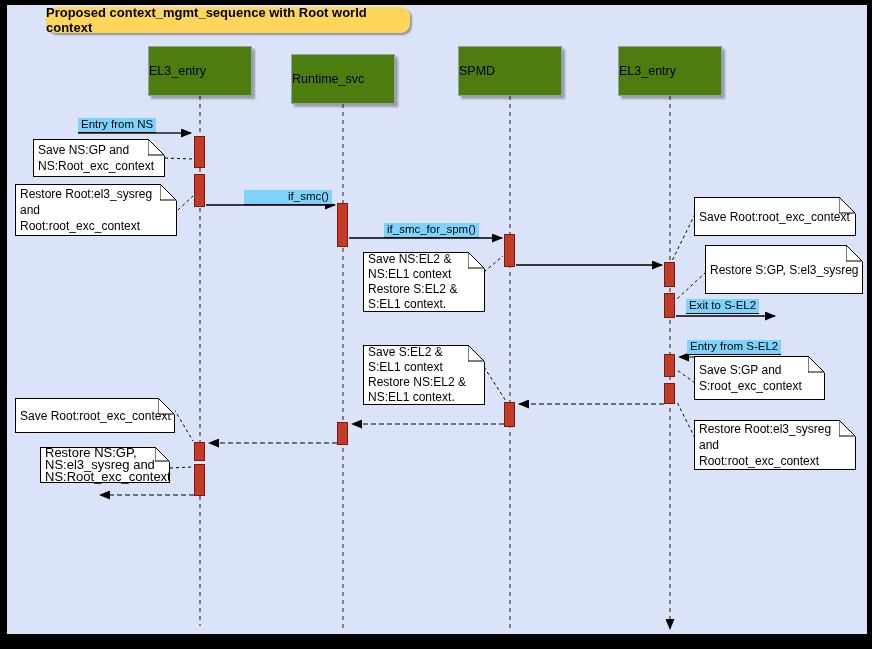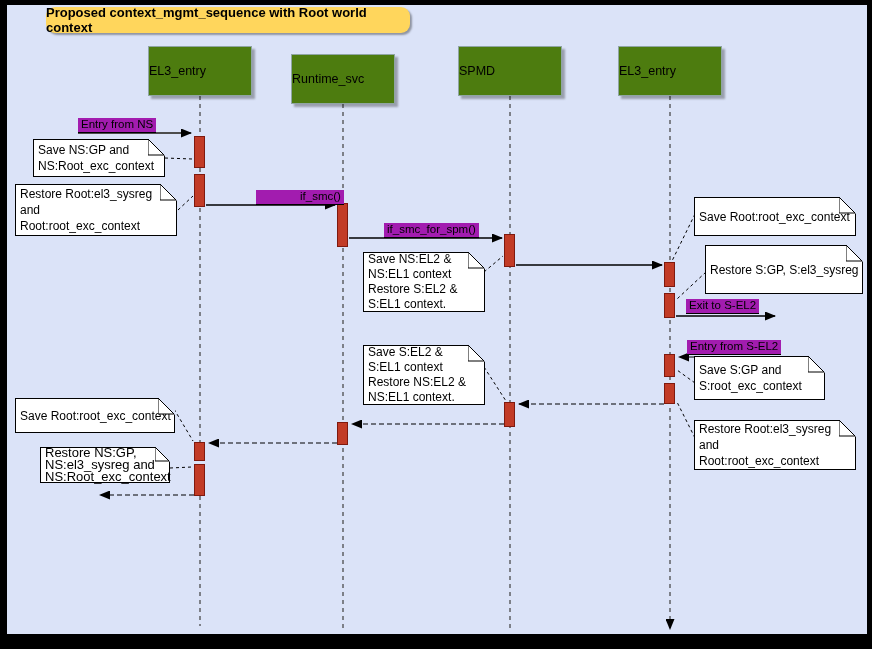--- a/index.html
+++ b/index.html
@@ -18,21 +18,21 @@
     position:absolute;top:46px;width:104px;height:50px;z-index:3;
     background:#4d7c0f;border:1px solid #8fa5a3;box-sizing:border-box;
     display:flex;align-items:center;
     font-size:12.5px;color:#000;box-shadow:3px 3px 2px rgba(0,0,0,0.3);
   }
   .bar{
     position:absolute;width:11px;z-index:2;box-sizing:border-box;
     background:#c23b26;border:1px solid #7f190e;
   }
   .mlabel{
-    position:absolute;z-index:3;background:#a21caf;border-bottom:1px solid #000;
+    position:absolute;z-index:3;background:#7dd3fc;border-bottom:1px solid #000;
     padding:0 3px 1px 3px;font-size:11.5px;color:#000;white-space:nowrap;line-height:13px;
   }
   .note{
     position:absolute;z-index:3;background:#ffffff;border:1px solid #000;box-sizing:border-box;
     display:flex;flex-direction:column;justify-content:center;
     padding-left:4px;padding-right:2px;font-size:12px;line-height:16px;color:#000;
   }
   .note.lh15{line-height:15px;}
   .note.tight{font-size:13px;line-height:12px;}
   .note .fold{position:absolute;top:-1px;right:-1px;}
@@ -102,21 +102,21 @@
   <div class="bar" style="left:337px;top:203px;height:44px;"></div>
   <div class="bar" style="left:337px;top:422px;height:23px;"></div>
   <div class="bar" style="left:504px;top:234px;height:33px;"></div>
   <div class="bar" style="left:504px;top:402px;height:25px;"></div>
   <div class="bar" style="left:664px;top:262px;height:25px;"></div>
   <div class="bar" style="left:664px;top:293px;height:25px;"></div>
   <div class="bar" style="left:664px;top:354px;height:23px;"></div>
   <div class="bar" style="left:664px;top:383px;height:21px;"></div>
 
   <div class="mlabel" style="left:78px;top:118px;">Entry from NS</div>
-  <div class="mlabel" style="left:256px;top:190px;padding-left:44px;">if_smc()</div>
+  <div class="mlabel" style="left:244px;top:190px;padding-left:44px;">if_smc()</div>
   <div class="mlabel" style="left:384px;top:223px;">if_smc_for_spm()</div>
   <div class="mlabel" style="left:686px;top:299px;">Exit to S-EL2</div>
   <div class="mlabel" style="left:687px;top:340px;">Entry from S-EL2</div>
 
   <div class="note" style="left:33px;top:139px;width:132px;height:38px;">
     <svg class="fold" width="17" height="17">
         <path d="M0,0 L17,0 L17,17 Z" fill="#dbe3f8"></path>
         <path d="M0,0 L16,16 L0,16 Z" fill="#fff" stroke="#000"></path>
       </svg>
     <div class="nl">Save NS:GP and</div>

